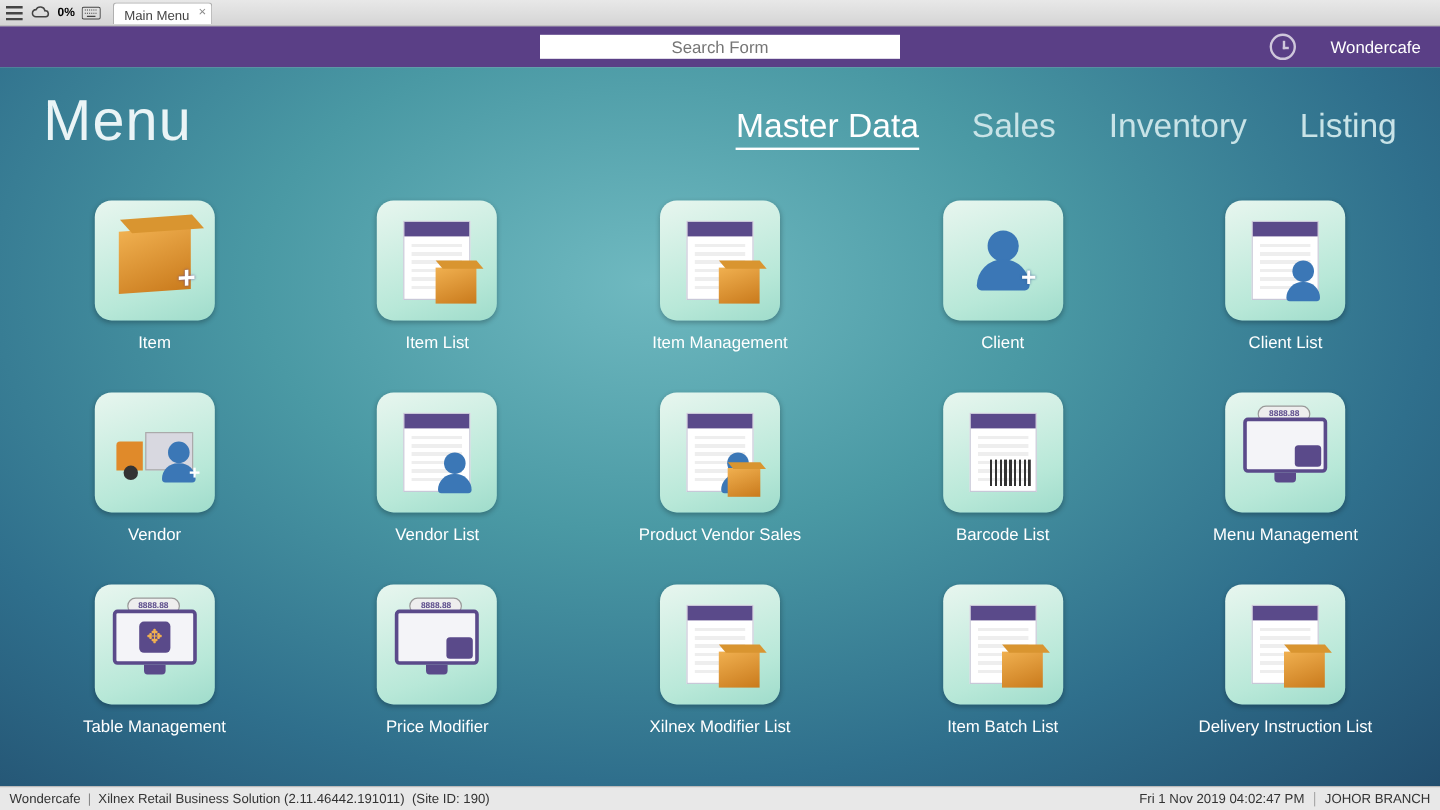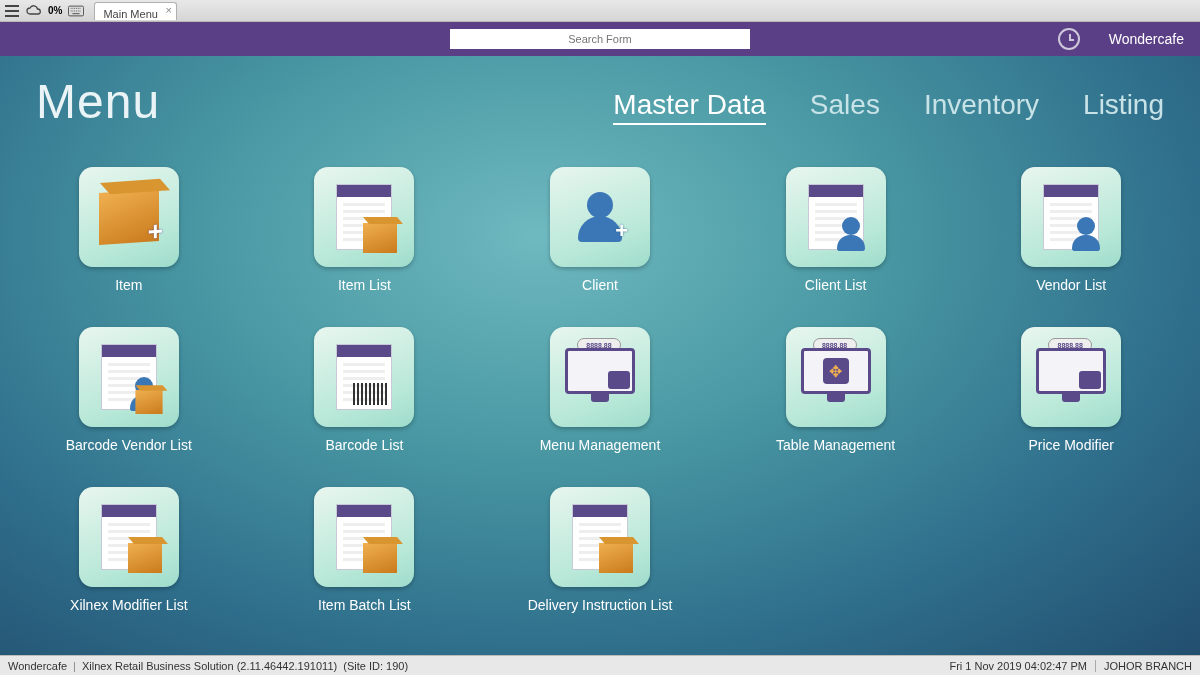--- a/index.html
+++ b/index.html
@@ -39,21 +39,21 @@
 .header {
   height: 34px;
   background: #5a3f86;
   display: flex; align-items: center;
   justify-content: center;
   position: relative;
 }
 .search {
   width: 300px; height: 20px;
   background: #fff;
-  font-size: 11px;
+  font-size: 14px;
   padding: 0 6px;
   border: none;
   text-align: center;
   color:#888;
 }
 .clock {
   position: absolute; right: 120px; top: 6px;
   width: 22px; height: 22px;
   border: 2px solid #cfc7db; border-radius: 50%;
 }
@@ -202,20 +202,29 @@
         <div class="tile-box">
           <div class="i-doc">
             <div class="lines"></div>
             <div class="corner-box-sm"></div>
           </div>
         </div>
         <div class="tile-label">Item List</div>
       </div>
       <div class="tile">
         <div class="tile-box">
+          <div class="i-doc">
+            <div class="lines"></div>
+            <div class="corner-box-sm"></div>
+          </div>
+        </div>
+        <div class="tile-label">Item Management</div>
+      </div>
+      <div class="tile">
+        <div class="tile-box">
           <div class="i-person plus">
             <div class="head"></div>
             <div class="body"></div>
           </div>
         </div>
         <div class="tile-label">Client</div>
       </div>
       <div class="tile">
         <div class="tile-box">
           <div class="i-doc">
@@ -223,20 +232,35 @@
             <div class="corner-person">
               <div class="head"></div>
               <div class="body"></div>
             </div>
           </div>
         </div>
         <div class="tile-label">Client List</div>
       </div>
       <div class="tile">
         <div class="tile-box">
+          <div class="i-truck">
+            <div class="cargo"></div>
+            <div class="cab"></div>
+            <div class="wheel w1"></div>
+            <div class="wheel w2"></div>
+            <div class="corner-person plus">
+              <div class="head"></div>
+              <div class="body"></div>
+            </div>
+          </div>
+        </div>
+        <div class="tile-label">Vendor</div>
+      </div>
+      <div class="tile">
+        <div class="tile-box">
           <div class="i-doc">
             <div class="lines"></div>
             <div class="corner-person">
               <div class="head"></div>
               <div class="body"></div>
             </div>
           </div>
         </div>
         <div class="tile-label">Vendor List</div>
       </div>
@@ -244,21 +268,21 @@
         <div class="tile-box">
           <div class="i-doc">
             <div class="lines"></div>
             <div class="corner-person">
               <div class="head"></div>
               <div class="body"></div>
             </div>
             <div class="corner-box-sm" style="right:-10px;bottom:-8px;transform:scale(.8)"></div>
           </div>
         </div>
-        <div class="tile-label">Barcode Vendor List</div>
+        <div class="tile-label">Product Vendor Sales</div>
       </div>
       <div class="tile">
         <div class="tile-box">
           <div class="i-doc">
             <div class="lines"></div>
             <div class="i-barcode"></div>
           </div>
         </div>
         <div class="tile-label">Barcode List</div>
       </div>

